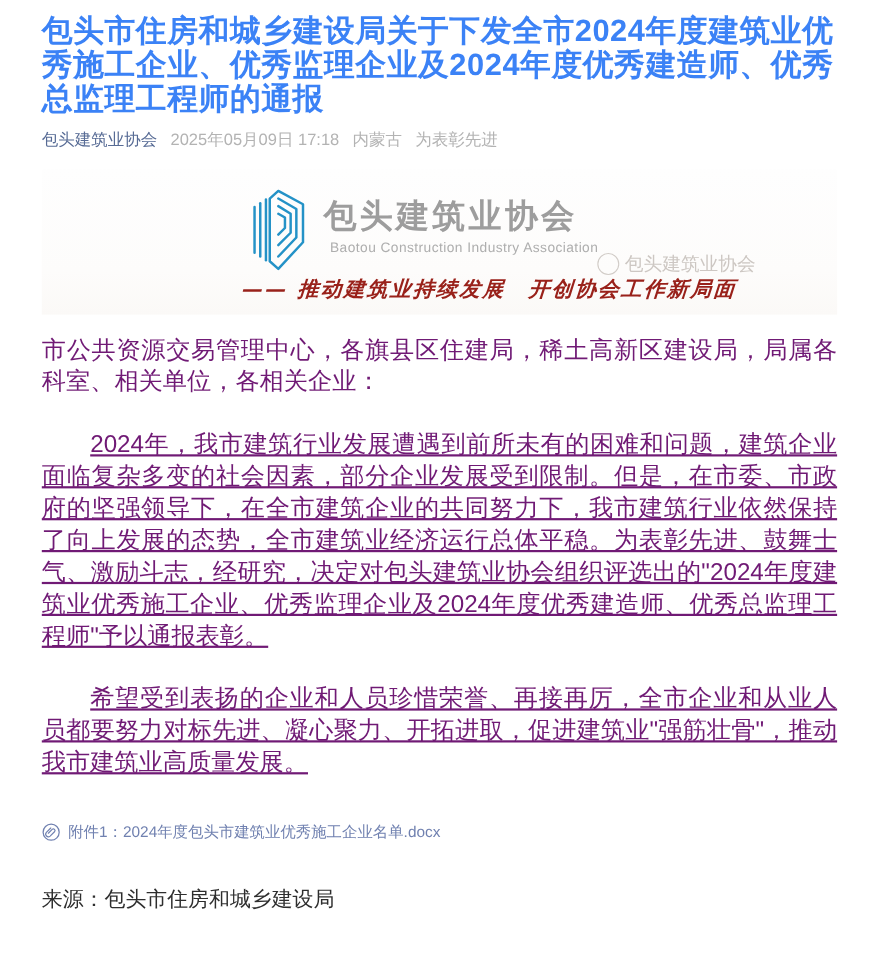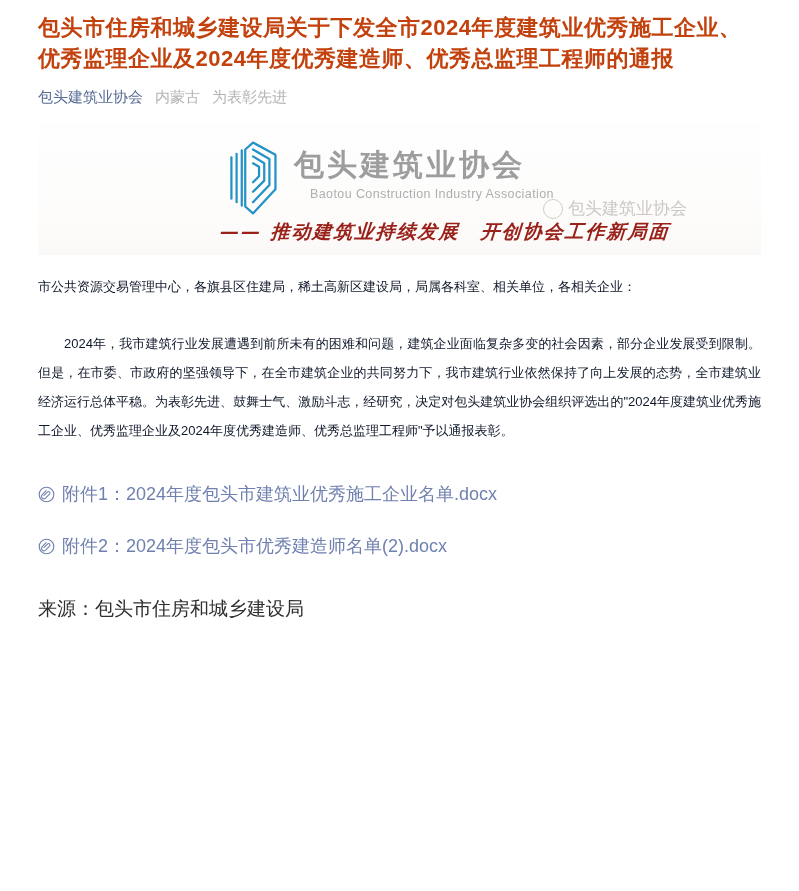--- a/index.html
+++ b/index.html
@@ -4,24 +4,24 @@
 <style>
   * { margin: 0; padding: 0; box-sizing: border-box; }
   html, body { width: 799px; height: 891px; background: #ffffff; overflow: hidden; }
   body {
     font-family: "Liberation Sans", "DejaVu Sans", sans-serif;
     color: #2e2e2e;
   }
   .article { padding: 12px 38px 0 38px; }
 
   .title {
-    font-size: 22px;
+    font-size: 28px;
     line-height: 31px;
     font-weight: bold;
-    color: #c2410c;
+    color: #3b82f6;
     letter-spacing: 0.5px;
   }
 
   .meta {
     margin-top: 12px;
     font-size: 15px;
     line-height: 21px;
     display: flex;
     align-items: center;
     gap: 12px;
@@ -49,21 +49,21 @@
     left: 256px;
     top: 22px;
     font-size: 30px;
     font-weight: 600;
     color: #9d9d9d;
     letter-spacing: 3px;
     white-space: nowrap;
   }
   .banner .org-en {
     position: absolute;
-    left: 272px;
+    left: 262px;
     top: 64px;
     font-size: 12.5px;
     color: #aeaeae;
     letter-spacing: 0.4px;
     white-space: nowrap;
   }
   .banner .watermark {
     position: absolute;
     left: 505px;
     top: 74px;
@@ -89,35 +89,35 @@
     font-style: italic;
     font-weight: bold;
     font-size: 19px;
     color: #99211a;
     letter-spacing: 2px;
     white-space: nowrap;
     transform: skewX(-4deg);
   }
 
   .para {
-    font-size: 13px;
+    font-size: 22px;
     line-height: 29px;
-    color: #0f172a;
+    color: #701a75;
     text-align: justify;
   }
   .salutation { margin-top: 17px; }
-  .indent { text-indent: 2em; }
+  .indent { text-indent: 2em; text-decoration: underline; }
   .gap-para { margin-top: 28px; }
 
   .attachments { margin-top: 35px; }
   .attach-row {
     display: flex;
     align-items: center;
     gap: 7px;
-    font-size: 18px;
+    font-size: 14px;
     line-height: 29px;
     color: #7081b0;
     margin-bottom: 23px;
     cursor: pointer;
     white-space: nowrap;
   }
   .attach-row svg { flex: 0 0 auto; display: block; }
 
   .source {
     margin-top: 33px;
@@ -128,20 +128,21 @@
 </style>
 </head>
 <body>
 
 <div class="article">
 
   <h1 class="title">包头市住房和城乡建设局关于下发全市2024年度建筑业优秀施工企业、优秀监理企业及2024年度优秀建造师、优秀总监理工程师的通报</h1>
 
   <div class="meta">
     <span class="account">包头建筑业协会</span>
+    <span class="dim">2025年05月09日 17:18</span>
     <span class="dim">内蒙古</span>
     <span class="dim">为表彰先进</span>
   </div>
 
   <div class="banner">
     <svg class="logo" viewBox="0 0 60 88" aria-hidden="true">
       <g fill="none" stroke="#2492c7" stroke-width="2.6" stroke-linejoin="round" stroke-linecap="round">
         <path d="M5 20 V68"></path>
         <path d="M11 16 V72"></path>
         <path d="M17 12 V76"></path>
@@ -157,33 +158,27 @@
       <span class="wm-circle"></span>
       <span>包头建筑业协会</span>
     </div>
     <div class="slogan">—— 推动建筑业持续发展　开创协会工作新局面</div>
   </div>
 
   <p class="para salutation">市公共资源交易管理中心，各旗县区住建局，稀土高新区建设局，局属各科室、相关单位，各相关企业：</p>
 
   <p class="para indent gap-para">2024年，我市建筑行业发展遭遇到前所未有的困难和问题，建筑企业面临复杂多变的社会因素，部分企业发展受到限制。但是，在市委、市政府的坚强领导下，在全市建筑企业的共同努力下，我市建筑行业依然保持了向上发展的态势，全市建筑业经济运行总体平稳。为表彰先进、鼓舞士气、激励斗志，经研究，决定对包头建筑业协会组织评选出的"2024年度建筑业优秀施工企业、优秀监理企业及2024年度优秀建造师、优秀总监理工程师"予以通报表彰。</p>
 
+  <p class="para indent gap-para">希望受到表扬的企业和人员珍惜荣誉、再接再厉，全市企业和从业人员都要努力对标先进、凝心聚力、开拓进取，促进建筑业"强筋壮骨"，推动我市建筑业高质量发展。</p>
 
   <div class="attachments">
     <div class="attach-row">
       <svg width="17" height="17" viewBox="0 0 24 24" aria-hidden="true">
         <circle cx="12" cy="12" r="10.3" fill="none" stroke="#7081b0" stroke-width="1.6"></circle>
         <path d="M8.4 13.4l4.9-4.9a2.1 2.1 0 013 3l-5.6 5.6a3.4 3.4 0 01-4.8-4.8l5.6-5.6" fill="none" stroke="#7081b0" stroke-width="1.5" stroke-linecap="round"></path>
       </svg>
       <span>附件1：2024年度包头市建筑业优秀施工企业名单.docx</span>
     </div>
-    <div class="attach-row">
-      <svg width="17" height="17" viewBox="0 0 24 24" aria-hidden="true">
-        <circle cx="12" cy="12" r="10.3" fill="none" stroke="#7081b0" stroke-width="1.6"></circle>
-        <path d="M8.4 13.4l4.9-4.9a2.1 2.1 0 013 3l-5.6 5.6a3.4 3.4 0 01-4.8-4.8l5.6-5.6" fill="none" stroke="#7081b0" stroke-width="1.5" stroke-linecap="round"></path>
-      </svg>
-      <span>附件2：2024年度包头市优秀建造师名单(2).docx</span>
-    </div>
   </div>
 
   <p class="source">来源：包头市住房和城乡建设局</p>
 
 </div>
 
 </body></html>

